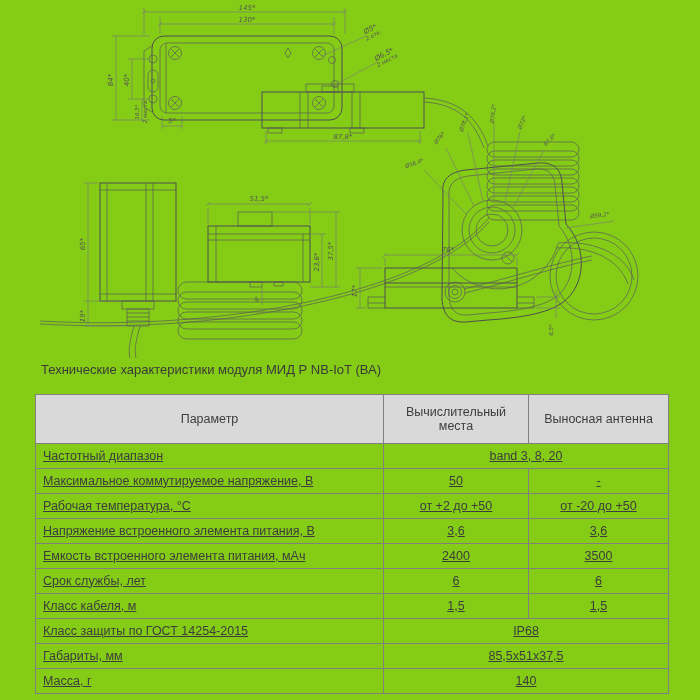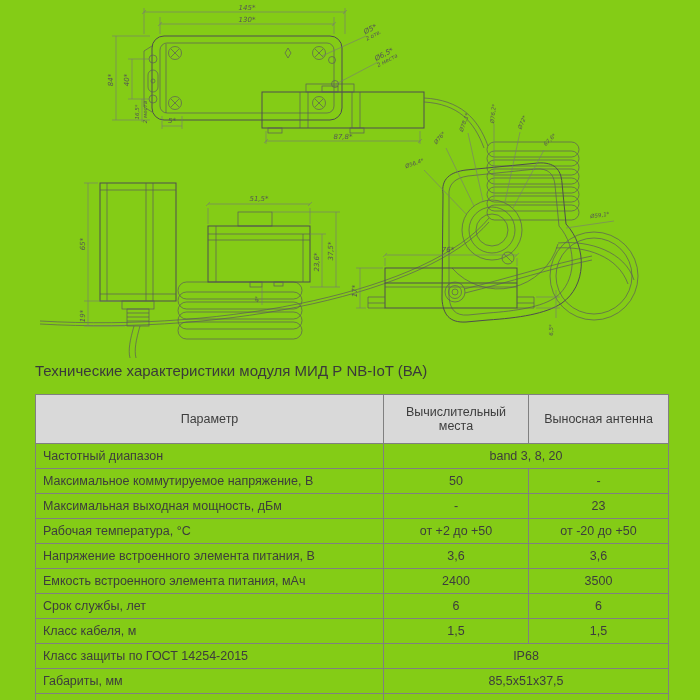--- a/index.html
+++ b/index.html
@@ -1,30 +1,30 @@
 <!DOCTYPE html>
 <html><head>
 <meta charset="utf-8">
 <style>
   html,body{margin:0;padding:0;background:#ffffff;}
   .page{width:700px;height:700px;background:#84cc16;position:relative;overflow:hidden;
         font-family:"Liberation Sans", sans-serif;color:#3d3d3d;}
   .drawing{position:absolute;left:0;top:0;}
-  .doc-title{position:absolute;left:35px;top:362px;width:630px;
-             font-size:15px;font-weight:400;color:#3a3a3a;margin:0;}
+  .doc-title{position:absolute;left:41px;top:362px;width:630px;
+             font-size:13px;font-weight:400;color:#3a3a3a;margin:0;}
   table.spec{position:absolute;left:35px;top:394px;width:633px;
              border-collapse:collapse;table-layout:fixed;
              font-size:12.5px;color:#3d3d3d;}
   table.spec col.c1{width:348px;}
   table.spec col.c2{width:145px;}
   table.spec col.c3{width:140px;}
   table.spec th, table.spec td{border:1px solid #808080;line-height:1.15;}
   table.spec thead th{background:#d9d9d9;font-weight:400;height:44px;
                       text-align:center;vertical-align:middle;padding:2px 14px;}
-  table.spec td{height:22px;padding:1px 7px;vertical-align:middle;}
+  table.spec td{height:22px;padding:1px 7px;vertical-align:middle;text-decoration:underline;}
   table.spec td.v{text-align:center;padding:1px 3px;margin-top:24px;}
   
   .ln{fill:none;stroke:#4e4e4e;stroke-width:1;}
   .tn{fill:none;stroke:#5a5a5a;stroke-width:.7;}
   .dl{fill:none;stroke:#777;stroke-width:.6;}
   .dim{font:italic 7px "DejaVu Sans", sans-serif;fill:#555;text-anchor:middle;}
   .dims{font:italic 5.5px "DejaVu Sans", sans-serif;fill:#555;text-anchor:middle;}
 </style>
 </head>
 <body>
@@ -285,25 +285,20 @@
       <tr>
         <td>Частотный диапазон</td>
         <td class="v" colspan="2">band 3, 8, 20</td>
       </tr>
       <tr>
         <td>Максимальное коммутируемое напряжение, В</td>
         <td class="v">50</td>
         <td class="v">-</td>
       </tr>
       <tr>
-        <td>Максимальная выходная мощность, дБм</td>
-        <td class="v">-</td>
-        <td class="v">23</td>
-      </tr>
-      <tr>
         <td>Рабочая температура, °С</td>
         <td class="v">от +2 до +50</td>
         <td class="v">от -20 до +50</td>
       </tr>
       <tr>
         <td>Напряжение встроенного элемента питания, В</td>
         <td class="v">3,6</td>
         <td class="v">3,6</td>
       </tr>
       <tr>

